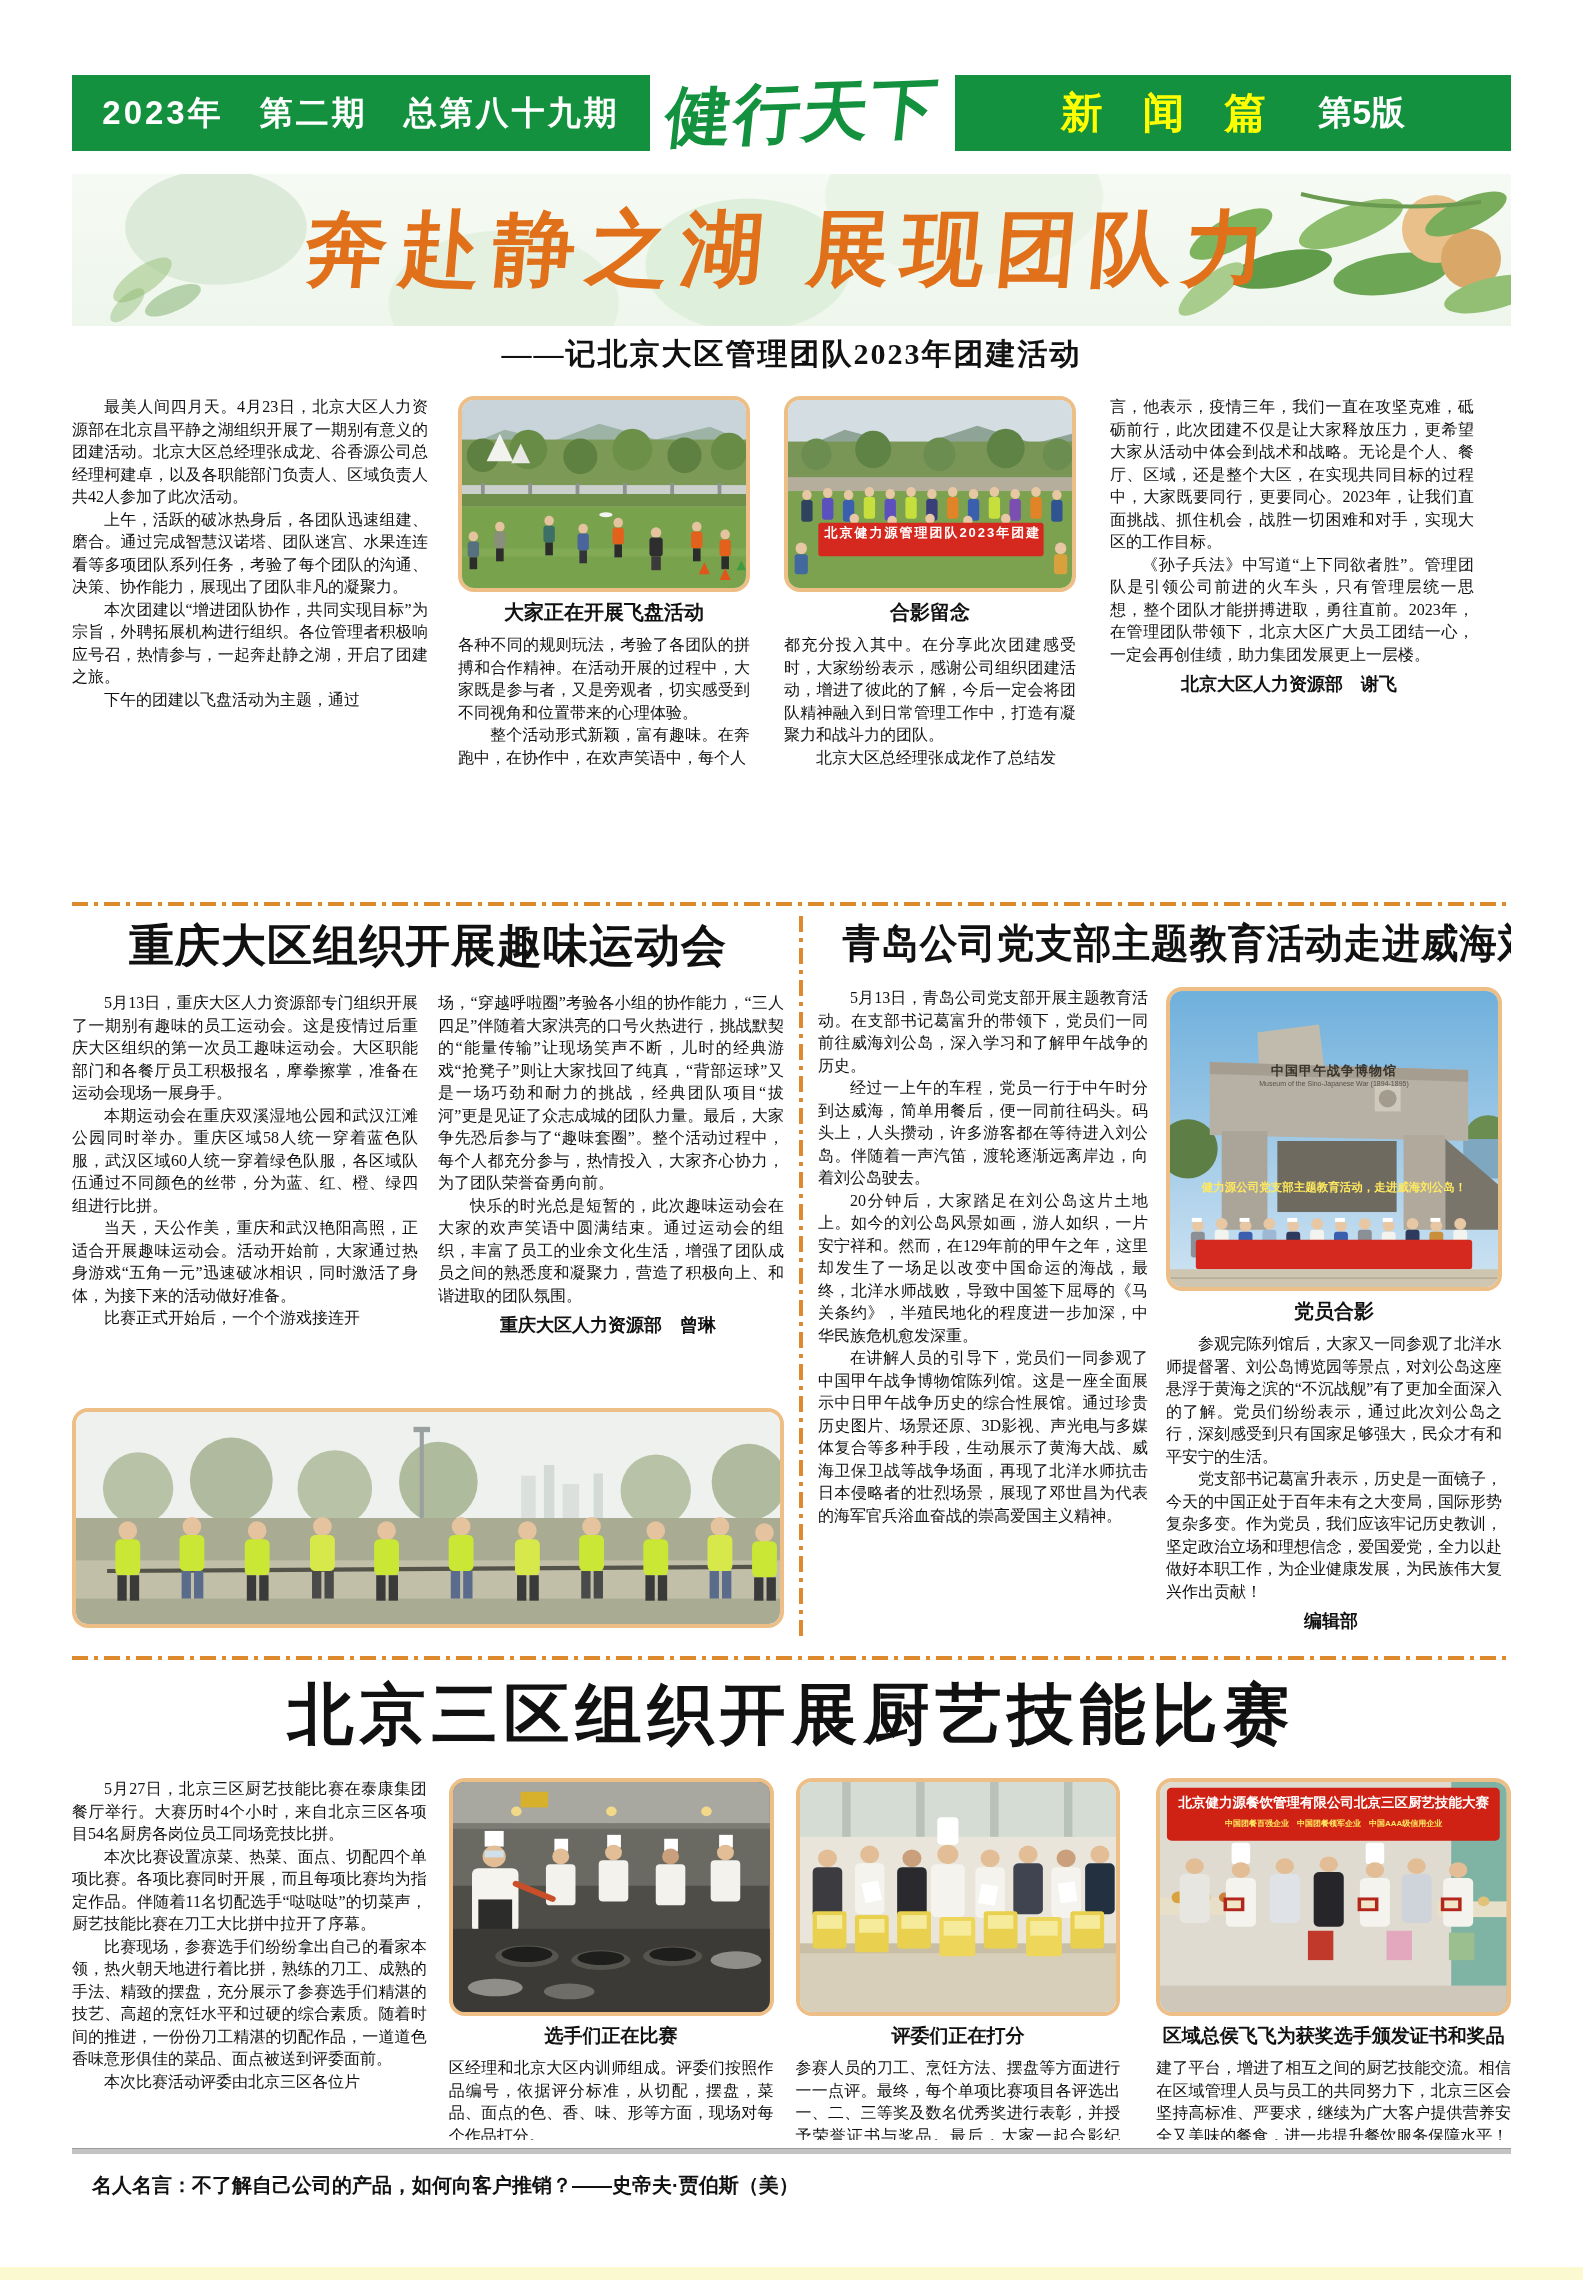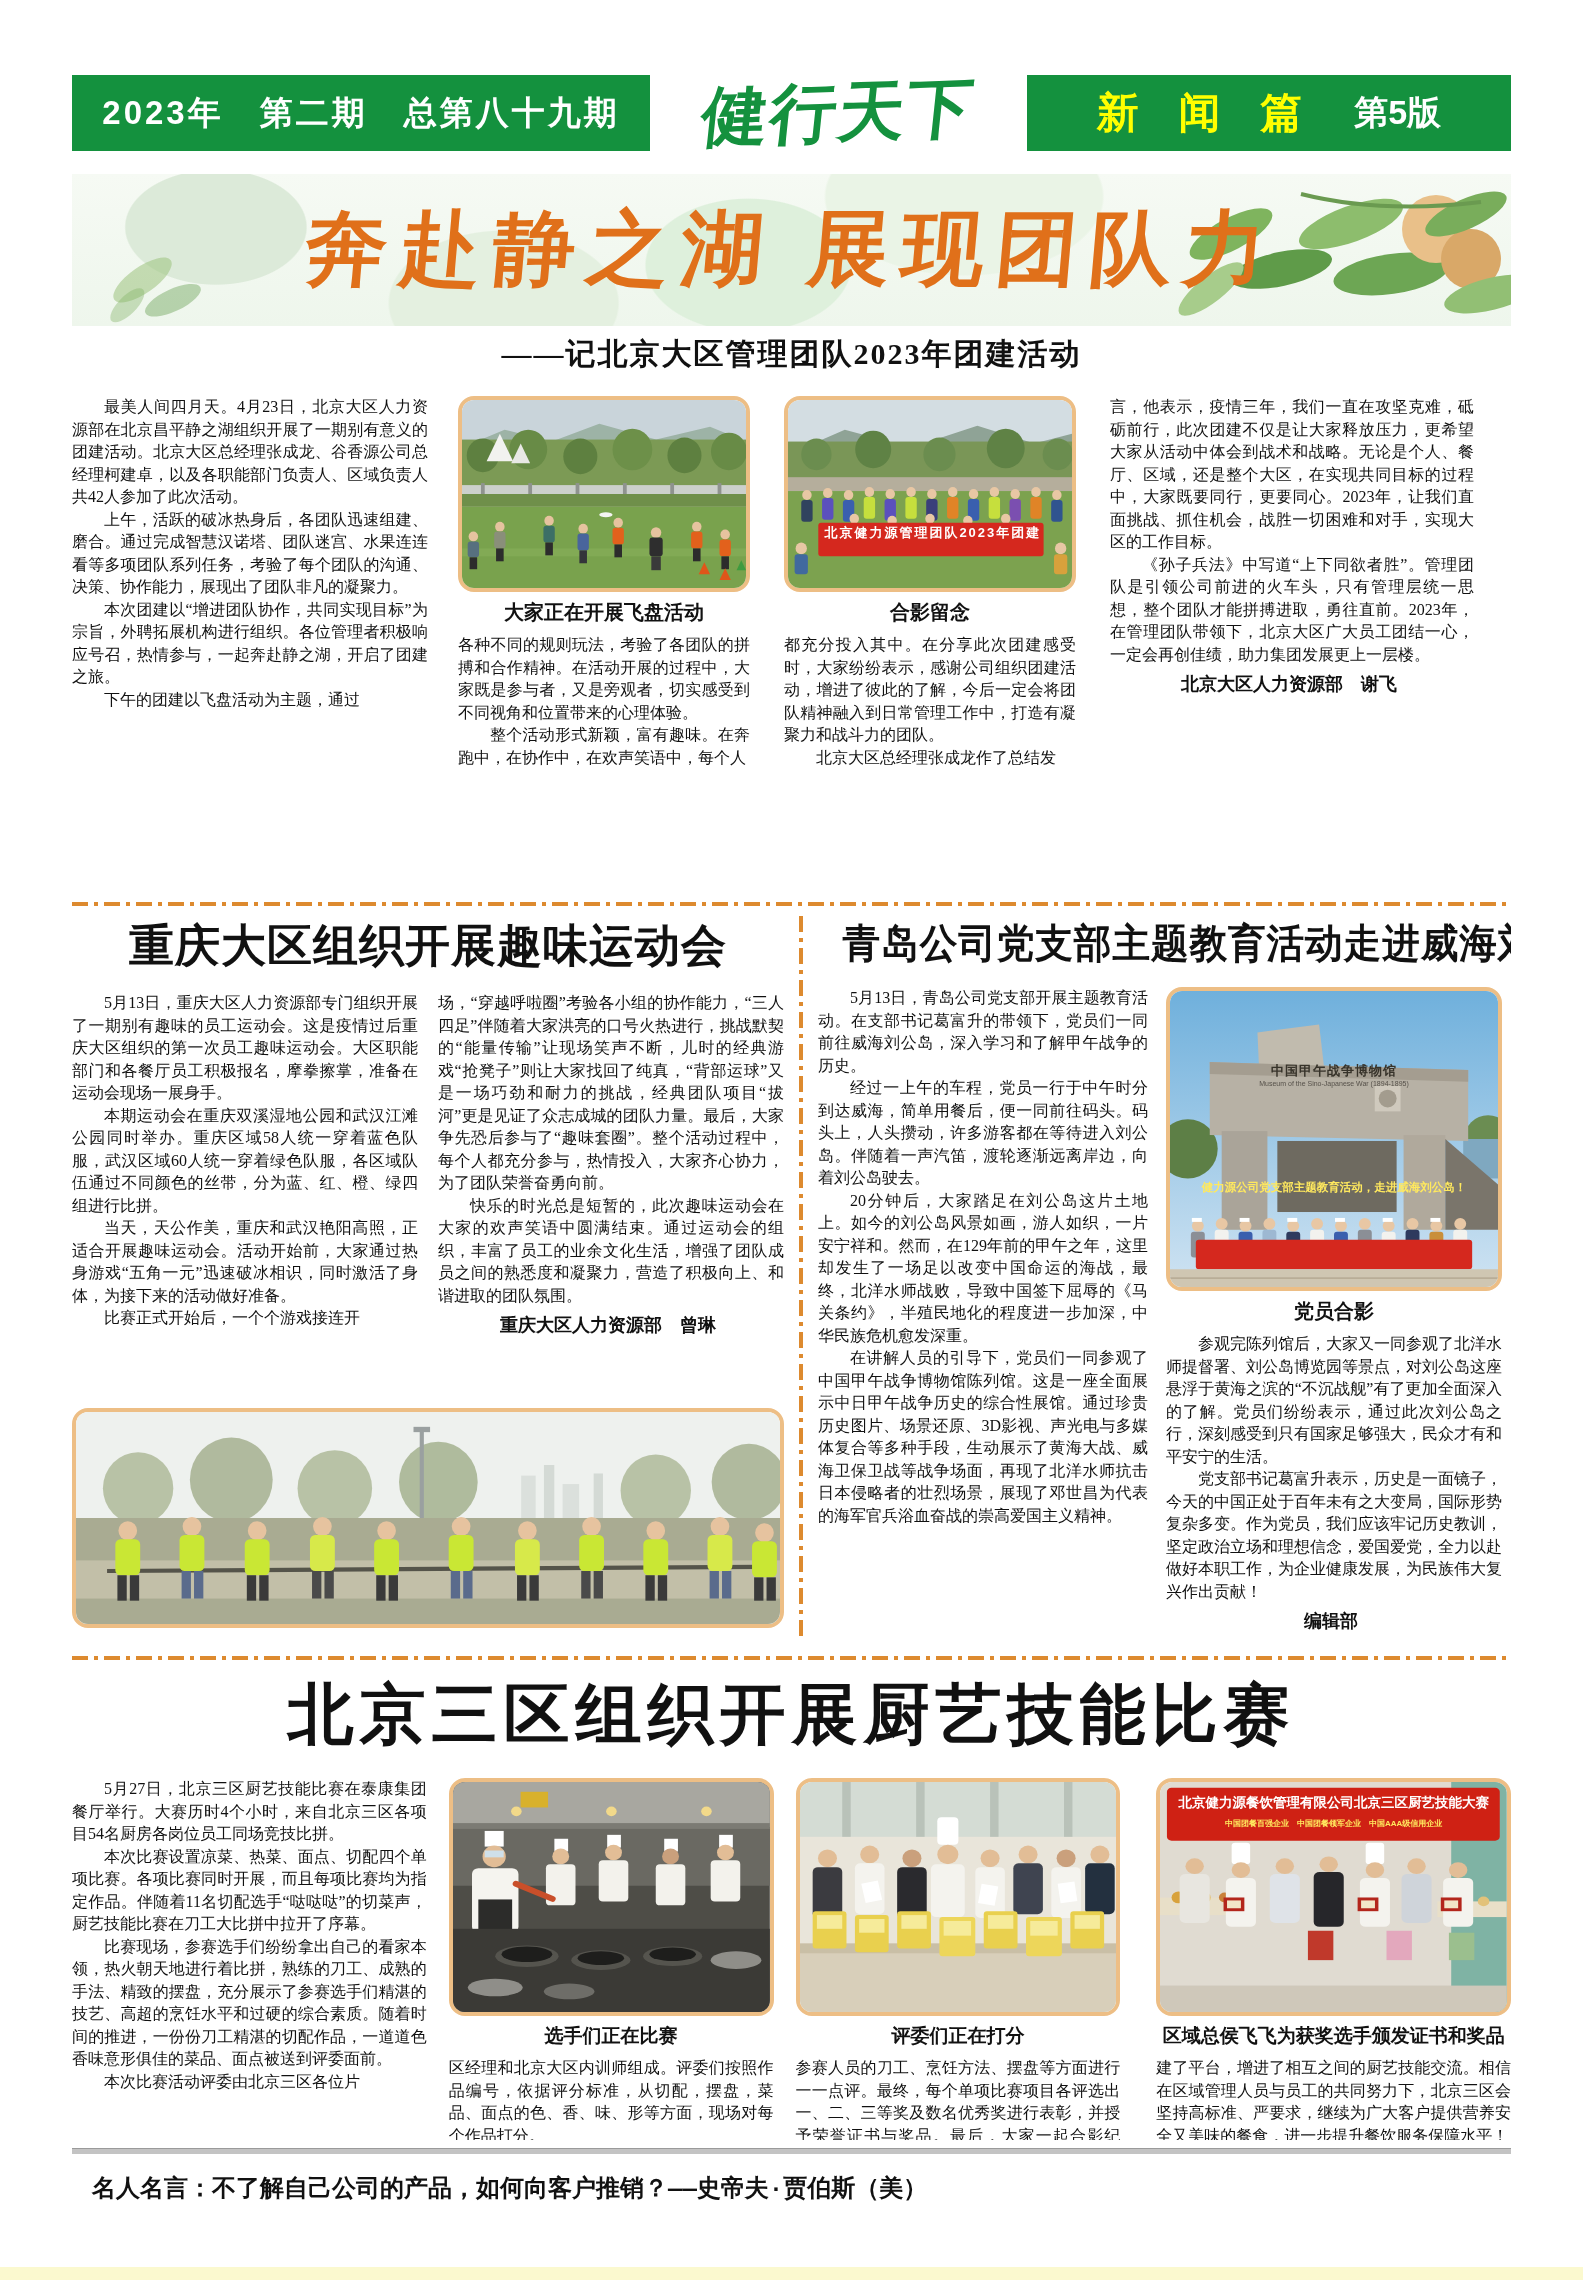--- a/index.html
+++ b/index.html
@@ -6,21 +6,21 @@
   body{
     width:1583px;height:2280px;position:relative;background:#ffffff;
     font-family:"Liberation Serif","DejaVu Serif",serif;color:#111;
   }
   .sheet{position:absolute;left:72px;top:0;width:1439px;height:2140px;overflow:hidden;}
 
   
   .masthead{margin-top:56px;height:114px;display:flex;align-items:center;}
   .mh-box{background:#14913e;height:76px;display:flex;align-items:center;justify-content:center;}
   .mh-box.left{width:578px;}
-  .mh-box.right{width:484px;}
+  .mh-box.right{width:556px;}
   .mh-issue{color:#fff;font-weight:bold;font-size:33px;letter-spacing:3px;font-family:"Liberation Sans",sans-serif;}
   .mh-title{flex:1;text-align:center;font-size:66px;font-weight:900;color:#14913e;
     transform:skewX(-8deg) rotate(-2deg);letter-spacing:2px;line-height:1;white-space:nowrap;}
   .mh-section{color:#ffff00;font-weight:900;font-size:42px;letter-spacing:14px;font-family:"Liberation Sans",sans-serif;}
   .mh-page{color:#ffffff;font-weight:900;font-size:34px;margin-left:38px;font-family:"Liberation Sans",sans-serif;}
 
   
   .banner{position:relative;height:152px;margin-top:4px;overflow:hidden;
     background:
       radial-gradient(150px 95px at 10% 35%, #dcead9 0 60%, transparent 61%),
@@ -84,21 +84,21 @@
     font-weight:bold;text-align:center;white-space:nowrap;}
   .ov-groupbanner{left:11%;right:9%;top:66%;font-size:13px;letter-spacing:2px;}
   .ov-museumsign{left:24%;top:24%;width:52%;font-size:13px;color:#37332a;letter-spacing:1px;}
   .ov-museumsign .en{font-size:7px;color:#56514a;letter-spacing:0;font-weight:normal;}
   .ov-museumbanner{left:8%;right:8%;top:64%;font-size:11.5px;color:#ffe95e;}
   .ov-awb1{left:4%;right:4%;top:5%;font-size:13.5px;}
   .ov-awb2{left:4%;right:4%;top:15.5%;font-size:8px;color:#ffe95e;}
 
   
   .footer-rule{position:absolute;left:72px;right:72px;top:2148px;height:5px;background:#c3c3c3;border-top:1px solid #9a9a9a;}
-  .footer-text{position:absolute;left:92px;top:2172px;font-size:24px;font-family:Liberation Mono, monospace;text-align:right;}
+  .footer-text{position:absolute;left:92px;top:2172px;font-size:20px;font-family:Liberation Sans, sans-serif;text-align:right;}
   .footer-text .lbl{font-weight:900;}
   .footer-text .qt{font-weight:bold;}
   .bottom-strip{position:absolute;left:0;right:0;bottom:0;height:13px;background:#fbf9cf;}
 </style>
 </head>
 <body>
 
 <div class="sheet">
 
   <header class="masthead">

